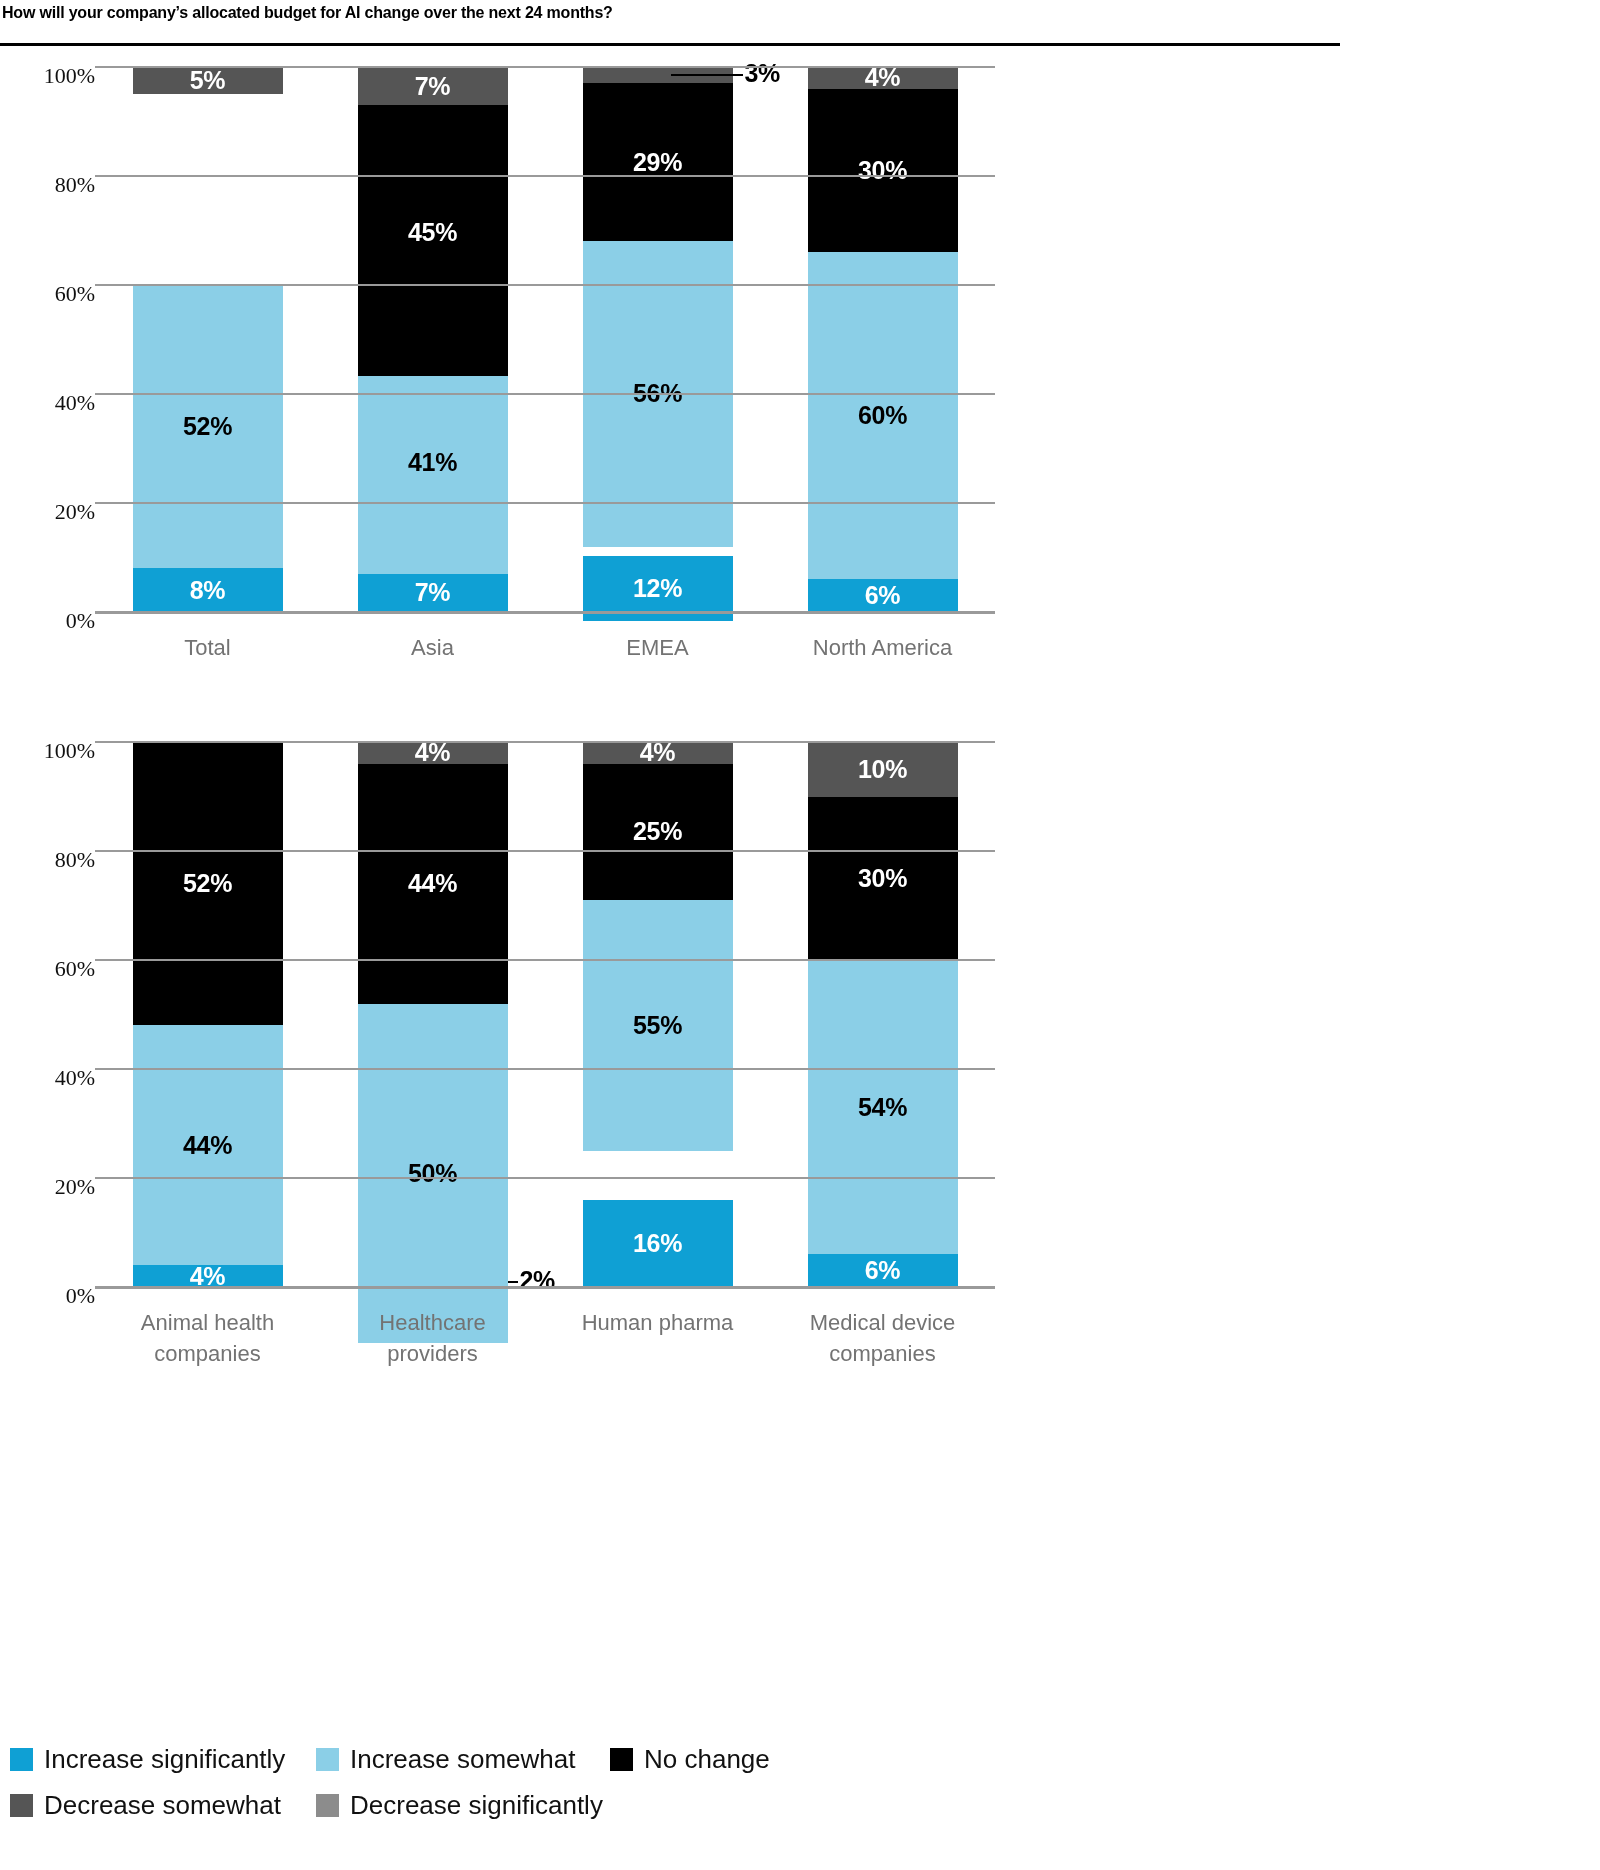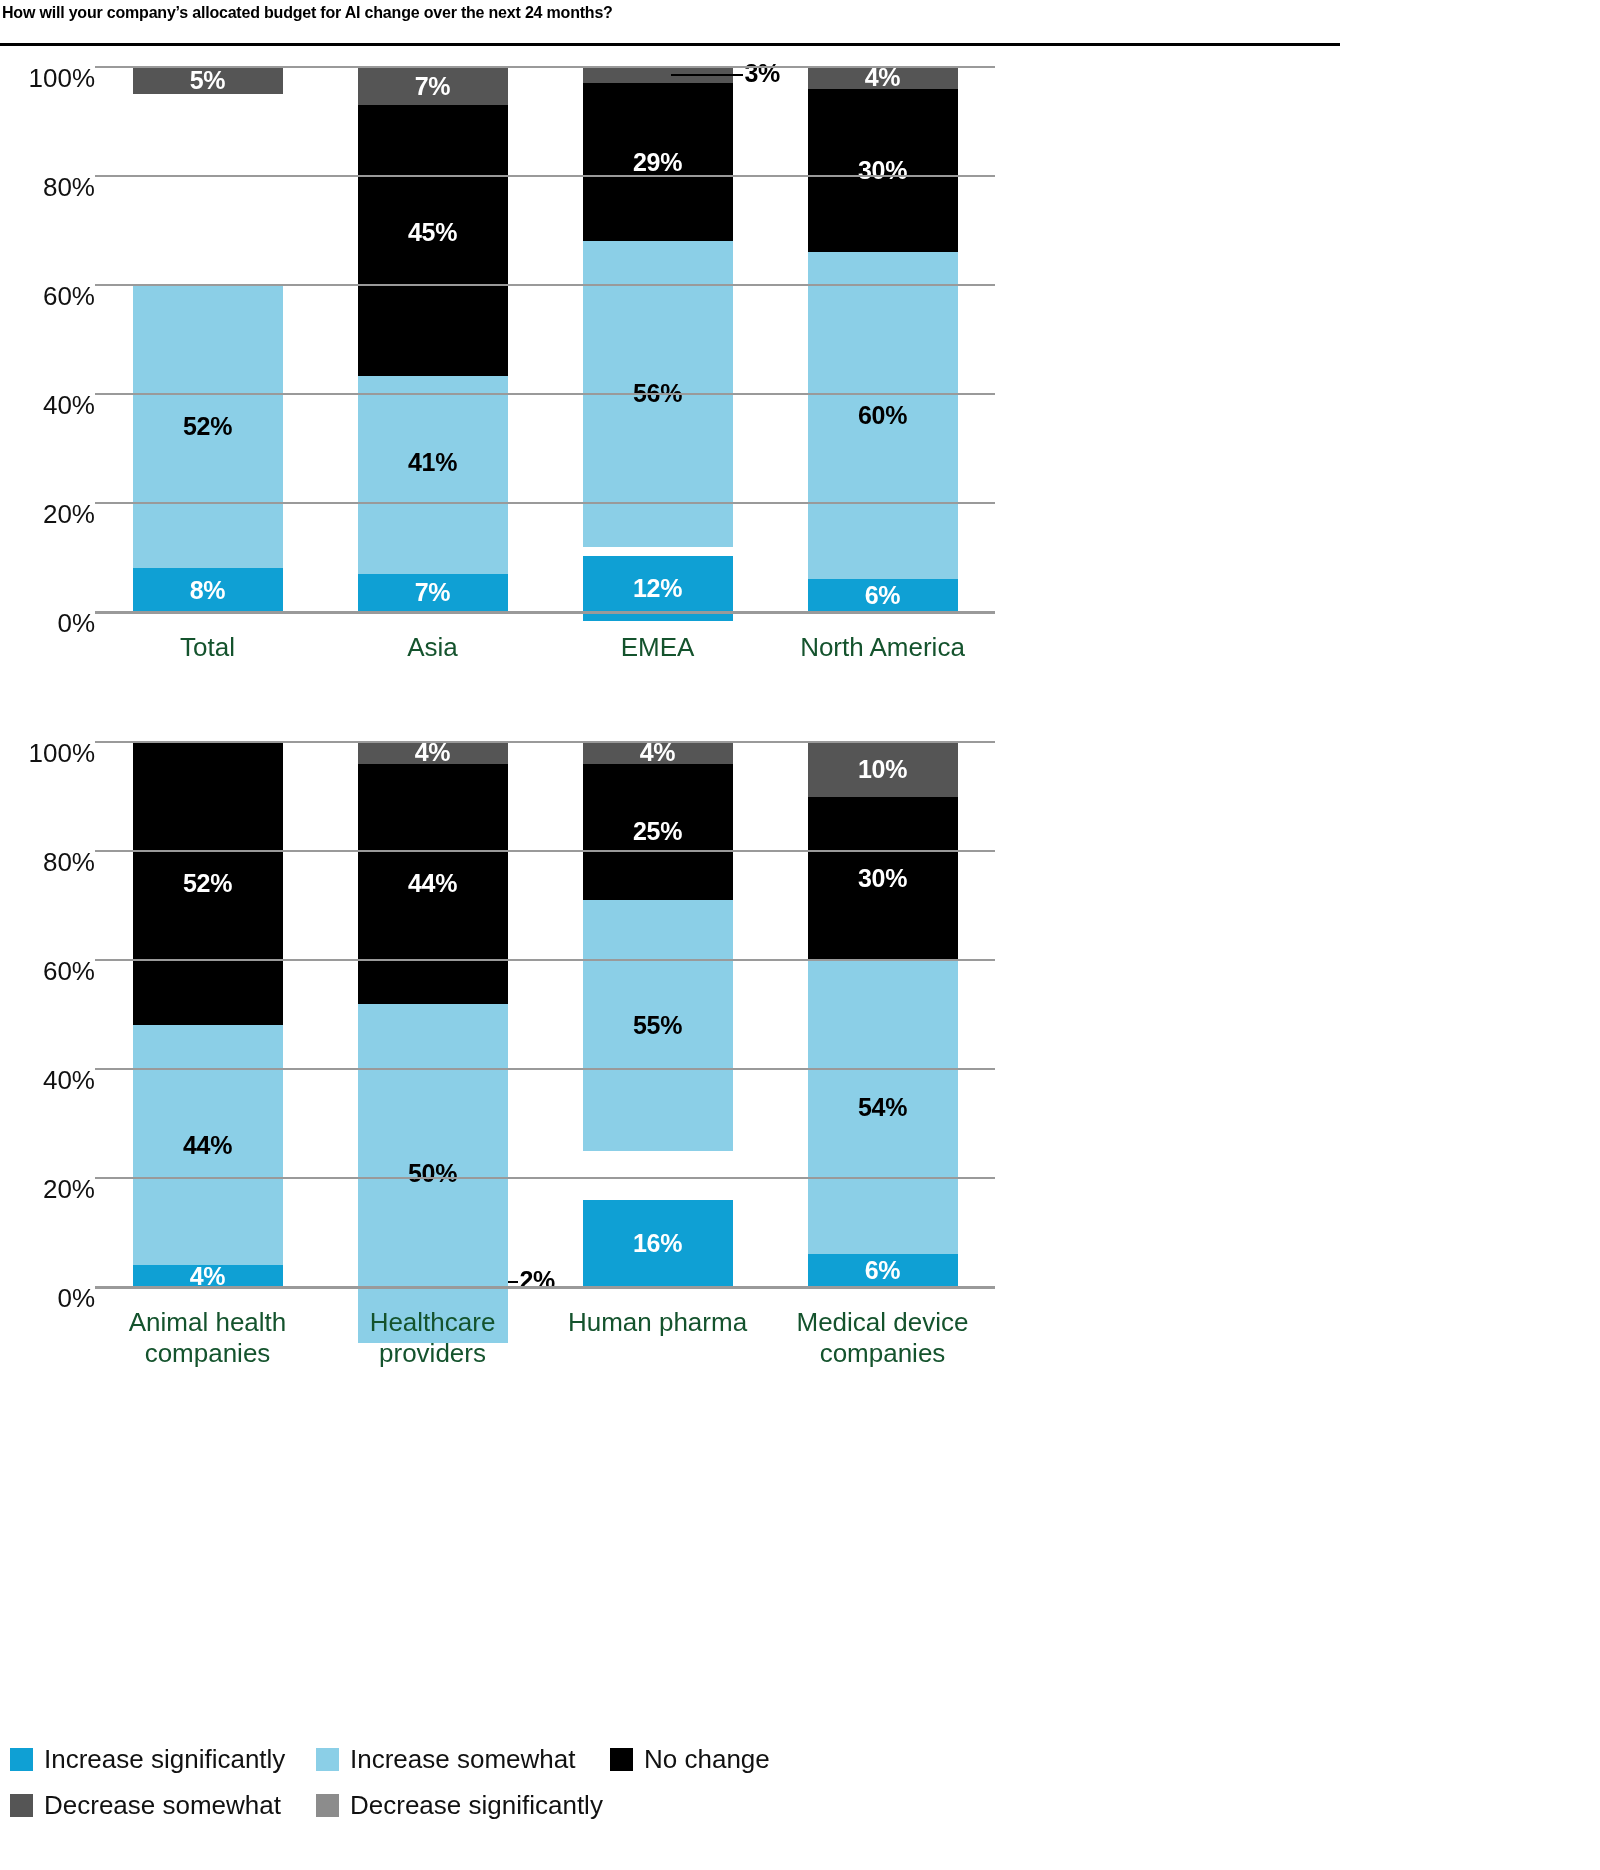--- a/index.html
+++ b/index.html
@@ -32,23 +32,23 @@
     position: absolute; left: 95px; top: 12px;
     width: 900px; height: 545px;
   }
   .grid-line {
     position: absolute; left: 0; width: 900px; height: 2px;
     background: #9a9a9a;
   }
   .grid-line.base { background: #9a9a9a; height: 3px; }
   .y-tick-label {
     position: absolute; right: 0; width: 86px;
-    text-align: right; font-size: 26px; color: #111;
+    text-align: right; font-size: 22px; color: #111;
     transform: translateY(-16px);
-    font-family: Liberation Sans, sans-serif;
+    font-family: Liberation Serif, serif;
   }
   .y-axis { position: absolute; left: 0; top: 12px; width: 95px; height: 545px; }
 
   
   .bars { position: absolute; left: 0; top: 0; width: 900px; height: 545px; }
   .bar-group {
     position: absolute; bottom: 0; width: 150px; height: 545px;
   }
   .seg {
     position: absolute; left: 0; width: 150px;
@@ -72,21 +72,21 @@
     letter-spacing: -0.3px;
   }
   .leader {
     position: absolute; height: 2px; background: #000000;
   }
 
   
   .cat-labels { position: absolute; left: 95px; width: 900px; }
   .cat-label {
     position: absolute; width: 230px; text-align: center;
-    font-size: 26px; line-height: 31px; color: #14532d;
+    font-size: 22px; line-height: 31px; color: #737373;
   }
 
   
   .legend { position: absolute; left: 10px; top: 1740px; width: 1330px; }
   .legend-row { position: relative; height: 46px; }
   .legend-item { position: absolute; display: flex; align-items: center; }
   .swatch { width: 23px; height: 23px; margin-right: 11px; flex: 0 0 auto; }
   .legend-label { font-size: 26px; color: #111; white-space: nowrap; line-height: 1; }
 </style>
 </head>

